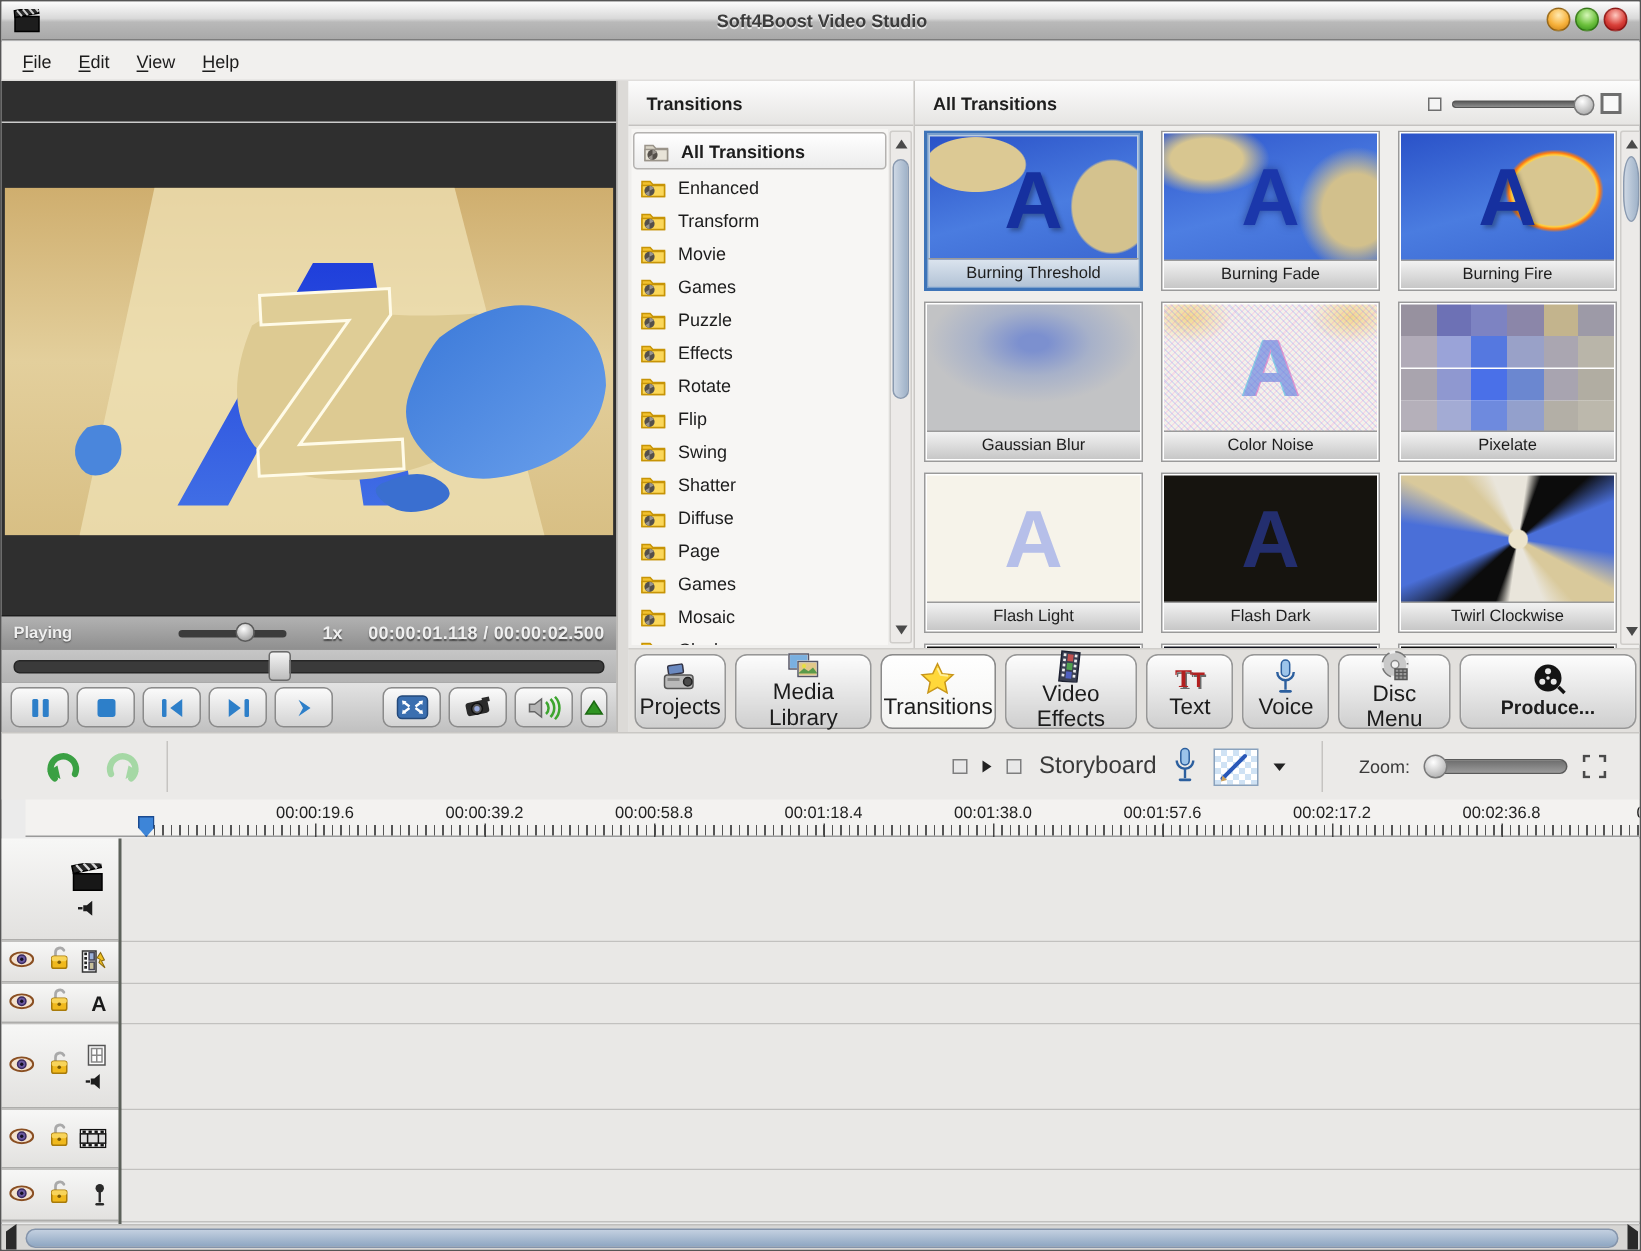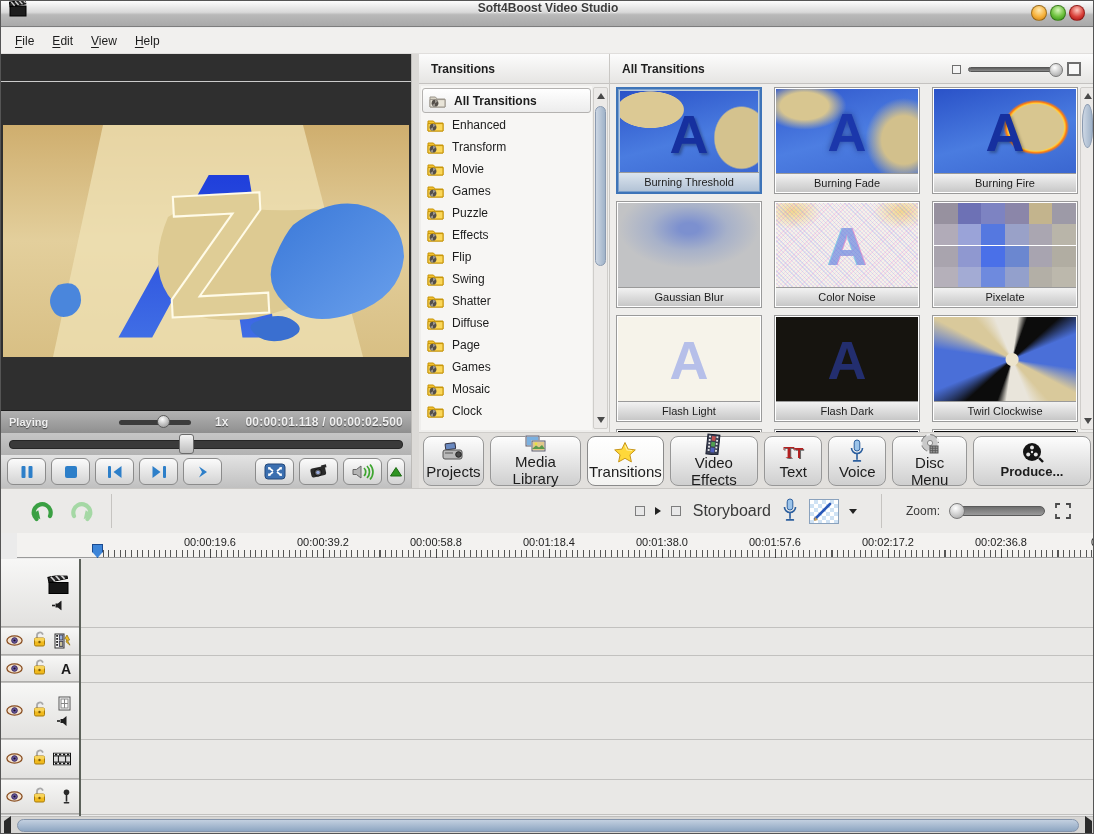--- a/index.html
+++ b/index.html
@@ -3,21 +3,21 @@
 <meta charset="utf-8">
 <style>
   html,body{margin:0;padding:0;background:#888;}
   *{box-sizing:border-box;font-family:"Liberation Sans","DejaVu Sans",sans-serif;}
   #app{position:relative;width:1094px;height:834px;background:#ebebeb;overflow:hidden;
        border:1px solid #555;}
 
   
   #titlebar{position:absolute;left:0;top:0;width:1094px;height:26px;
     background:linear-gradient(#fdfdfd,#d9d9d9 45%,#b9b9b9 55%,#a9a9a9);
-    border-bottom:1px solid #7d7d7d;display:flex;}
+    border-bottom:1px solid #7d7d7d;display:flex;align-items:center;}
   #title{position:absolute;left:0;right:0;text-align:center;font-size:12px;font-weight:bold;color:#3c3c3c;
     text-shadow:0 1px 0 rgba(255,255,255,.7);}
   #appicon{margin-left:8px;z-index:2;display:flex;}
   .winbtns{position:absolute;right:10px;top:4px;display:flex;gap:3px;z-index:3;}
   .winbtn{width:16px;height:16px;border-radius:50%;border:1px solid rgba(90,60,10,.55);}
   .winbtn.min{background:radial-gradient(circle at 50% 30%,#ffe9b0,#f7b23c 55%,#c67c12);}
   .winbtn.max{background:radial-gradient(circle at 50% 30%,#d6f7b8,#6cc03c 55%,#2f8a16);border-color:rgba(30,80,10,.55);}
   .winbtn.close{background:radial-gradient(circle at 50% 30%,#ffc9c0,#d9413a 55%,#a01010);border-color:rgba(100,10,10,.55);}
 
   
@@ -420,20 +420,31 @@
         </div>
         <div class="cat-item">
           <span style="display:flex;">
             <svg width="17" height="14" viewBox="0 0 17 14">
               <path d="M1 3h5.4l1.8 2H16v8H1z" fill="#f2c12e" stroke="#c79406"></path>
               <path d="M1 5.6h15V13H1z" fill="#fbd75a" stroke="#c79406"></path>
               <circle cx="6" cy="9.2" r="3.4" fill="#55504a"></circle>
               <path d="M6 9.2l2.8-1.6A3.4 3.4 0 0 0 6 5.8zM6 9.2l-2.8 1.7A3.4 3.4 0 0 0 6 12.6z" fill="#9a958e"></path>
             </svg>
           </span>
+          <span class="cat-label">Rotate</span>
+        </div>
+        <div class="cat-item">
+          <span style="display:flex;">
+            <svg width="17" height="14" viewBox="0 0 17 14">
+              <path d="M1 3h5.4l1.8 2H16v8H1z" fill="#f2c12e" stroke="#c79406"></path>
+              <path d="M1 5.6h15V13H1z" fill="#fbd75a" stroke="#c79406"></path>
+              <circle cx="6" cy="9.2" r="3.4" fill="#55504a"></circle>
+              <path d="M6 9.2l2.8-1.6A3.4 3.4 0 0 0 6 5.8zM6 9.2l-2.8 1.7A3.4 3.4 0 0 0 6 12.6z" fill="#9a958e"></path>
+            </svg>
+          </span>
           <span class="cat-label">Flip</span>
         </div>
         <div class="cat-item">
           <span style="display:flex;">
             <svg width="17" height="14" viewBox="0 0 17 14">
               <path d="M1 3h5.4l1.8 2H16v8H1z" fill="#f2c12e" stroke="#c79406"></path>
               <path d="M1 5.6h15V13H1z" fill="#fbd75a" stroke="#c79406"></path>
               <circle cx="6" cy="9.2" r="3.4" fill="#55504a"></circle>
               <path d="M6 9.2l2.8-1.6A3.4 3.4 0 0 0 6 5.8zM6 9.2l-2.8 1.7A3.4 3.4 0 0 0 6 12.6z" fill="#9a958e"></path>
             </svg>

